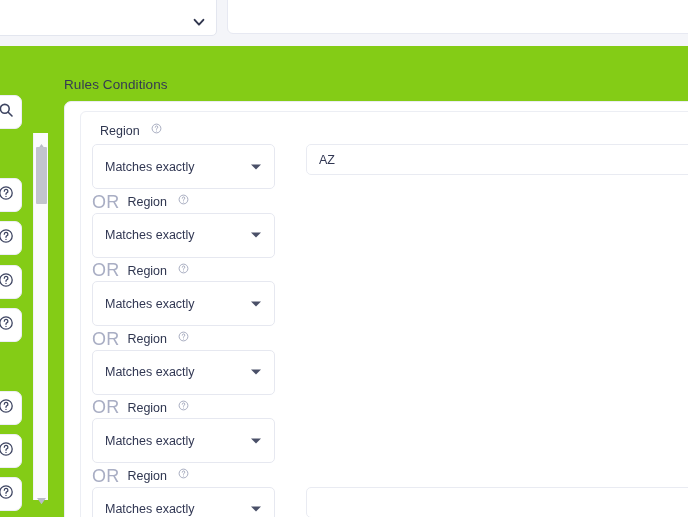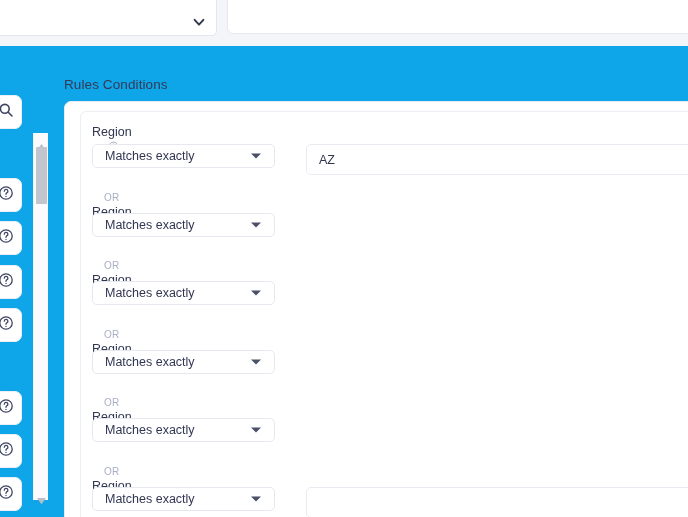--- a/index.html
+++ b/index.html
@@ -10,21 +10,21 @@
     overflow: hidden;
     background: #f4f5f9;
     font-family: "Liberation Sans", sans-serif;
     -webkit-font-smoothing: antialiased;
   }
 
   #root {
     position: relative;
     width: 688px;
     height: 517px;
-    background: #0ea5e9;
+    background: #84cc16;
   }
 
   
   .topbar {
     position: absolute;
     left: 0; top: 0;
     width: 688px; height: 46px;
     background: #f4f5f9;
   }
   .top-select {
@@ -128,26 +128,25 @@
 
   
   .rows { position: absolute; left: 0; top: 0; width: 640px; }
   .row { position: relative; height: 68.5px; }
 
   .row-label {
     position: absolute;
     left: 11px; top: 11px;
     display: flex;
     align-items: center;
-    gap: 2px;
+    gap: 8px;
     white-space: nowrap;
-    flex-direction: column;
   }
   .lbl-or {
-    font-size: 10px;
+    font-size: 18px;
     color: #a9aec4;
     letter-spacing: .2px;
   }
   .lbl-field {
     font-size: 12.5px;
     color: #2f3650;
   }
   .help-icon {
     display: inline-block;
     width: 11px; height: 11px;
@@ -158,21 +157,21 @@
   .help-icon svg { width: 11px; height: 11px; display: block; }
 
   .row-controls {
     position: absolute;
     left: 11px; top: 32px;
     display: flex;
     gap: 18px;
   }
   .op-select {
     position: relative;
-    width: 183px; height: 24px;
+    width: 183px; height: 45px;
     background: #ffffff;
     border: 1px solid #e6e8f0;
     border-radius: 5px;
     display: flex;
     align-items: center;
     padding-left: 12px;
     font-size: 12.5px;
     color: #313753;
     cursor: pointer;
   }

